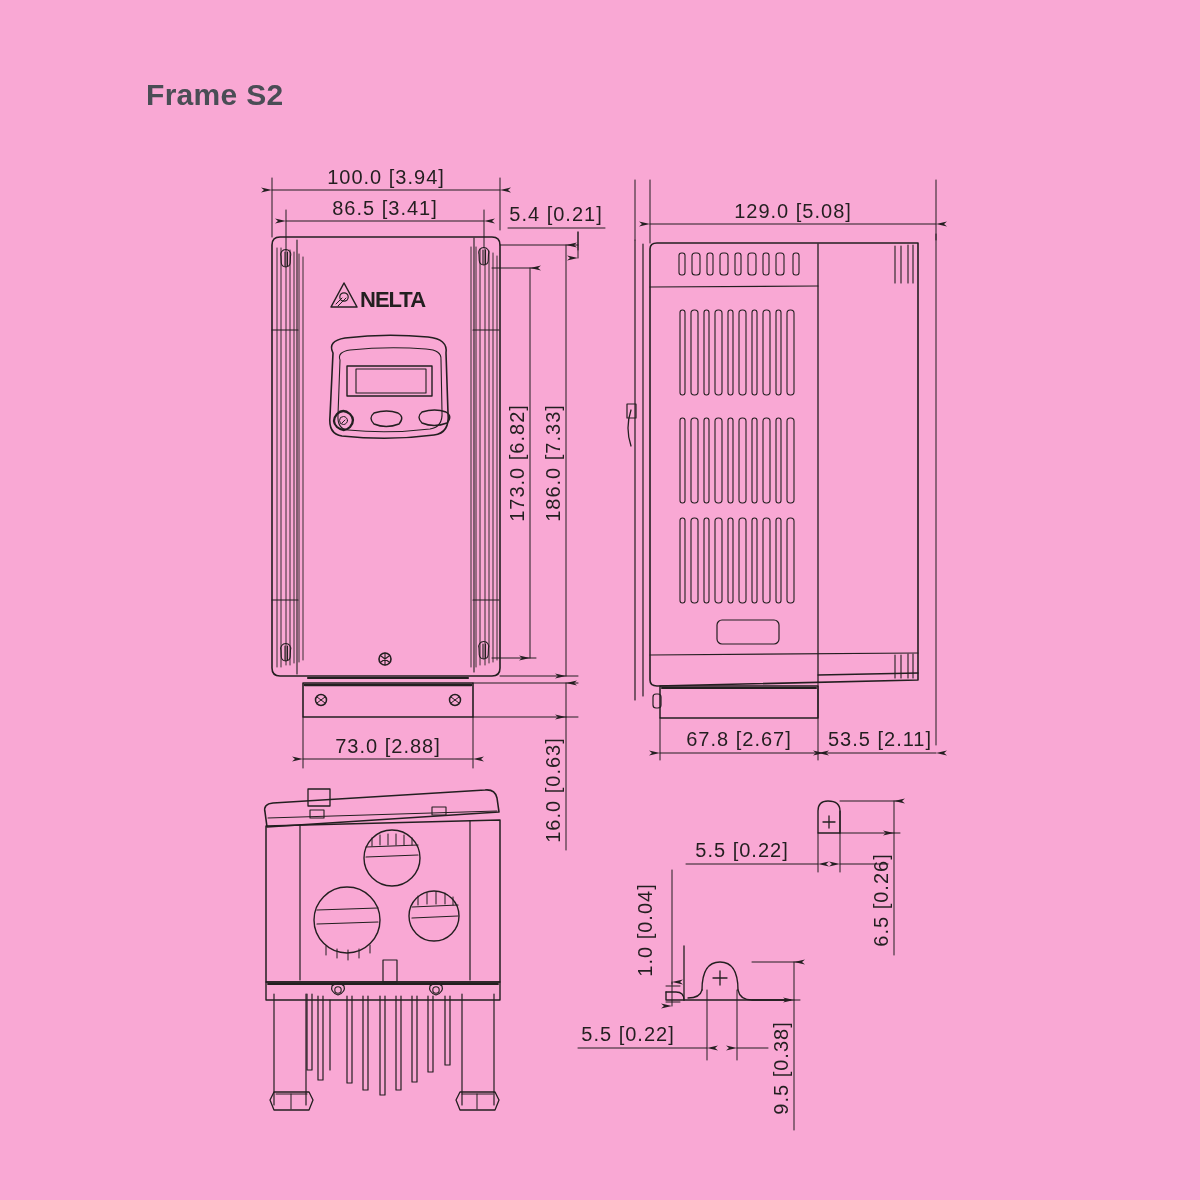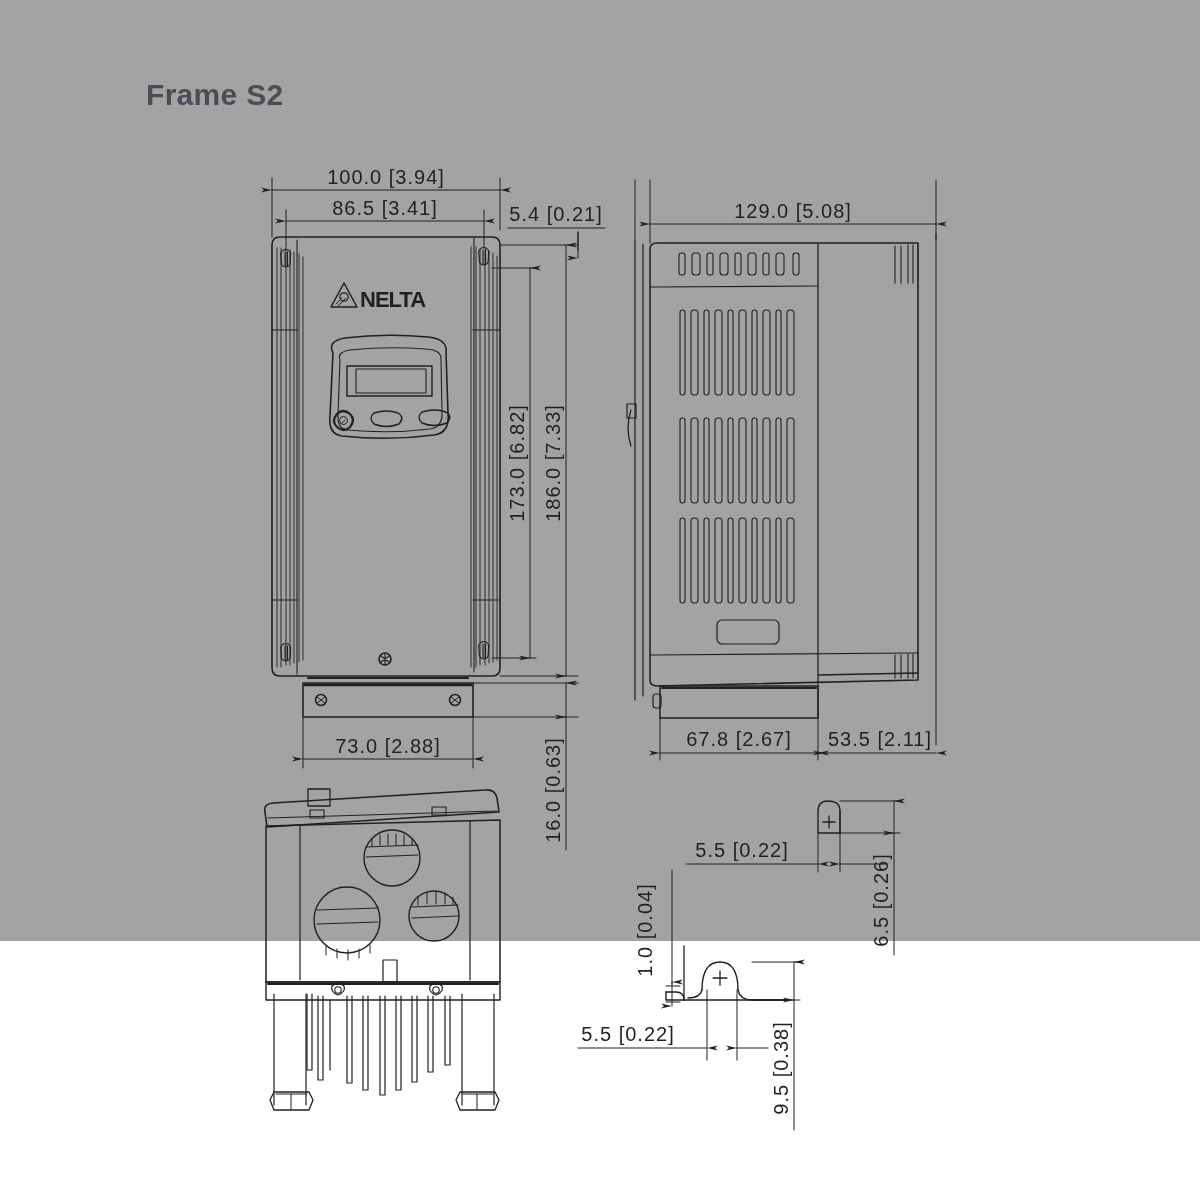--- a/index.html
+++ b/index.html
@@ -3,21 +3,21 @@
 <meta charset="utf-8">
 <title>Frame S2</title>
 <style>
   html,body{margin:0;padding:0;background:#ffffff;}
   body{
     width:1200px;height:1200px;
     font-family:"Liberation Sans","DejaVu Sans",sans-serif;
     -webkit-font-smoothing:antialiased;
     overflow:hidden;
   }
-  #page{position:relative;width:1200px;height:941px;background:#a3a3a3;}
+  #page{position:relative;width:1200px;height:1200px;background:#f9a8d4;}
 
   #title{
     position:absolute;left:146px;top:78px;
     font-size:30px;font-weight:bold;color:#4a4d55;
     letter-spacing:.3px;
     font-family:"Liberation Sans","DejaVu Sans",sans-serif;
   }
 
   svg#drawing{position:absolute;left:0;top:0;width:1200px;height:1200px;}
 

